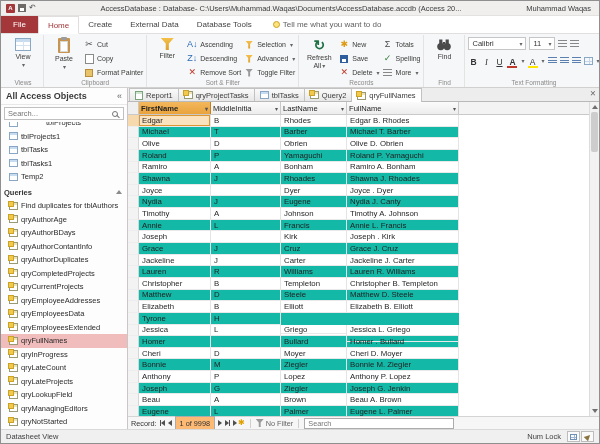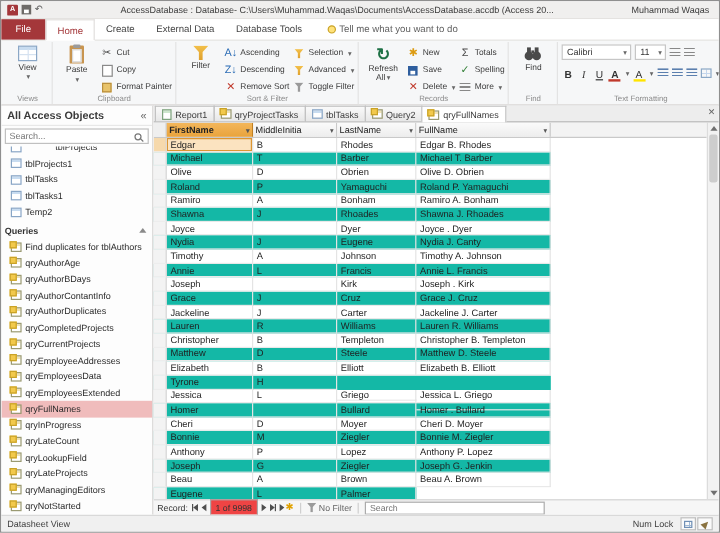--- a/index.html
+++ b/index.html
@@ -128,21 +128,21 @@
   .tri-dn{width:0;height:0;border-left:3px solid transparent;border-right:3px solid transparent;border-top:4px solid #6f6f6f;}
   .vs-track{flex:1;position:relative;}
   .vs-thumb{position:absolute;top:0;left:1px;right:1px;height:40px;background:#cdcdcd;border-radius:2px;}
 
   
   .recnav{height:13px;flex:none;background:#f6f6f6;border-top:1px solid #d4d4d4;display:flex;align-items:center;font-size:7.3px;color:#333;gap:3px;padding-left:3px;white-space:nowrap;}
   .rn-btn{display:flex;align-items:center;}
   .tri-l{width:0;height:0;border-right:4px solid #4f4f4f;border-top:3px solid transparent;border-bottom:3px solid transparent;}
   .tri-r{width:0;height:0;border-left:4px solid #4f4f4f;border-top:3px solid transparent;border-bottom:3px solid transparent;}
   .vbar{width:1px;height:6px;background:#4f4f4f;}
-  .rn-pos{background:#ef4444;border:1px solid #ababab;padding:0 4px;height:14px;display:flex;align-items:center;}
+  .rn-pos{background:#fdba74;border:1px solid #ababab;padding:0 4px;height:14px;display:flex;align-items:center;}
   .rn-sep{width:1px;height:9px;background:#cfcfcf;margin:0 2px;}
   .rn-nofilter{display:flex;align-items:center;gap:2px;color:#666;}
   .rn-search{width:150px;height:11px;border:1px solid #ababab;background:#fff;display:flex;align-items:center;padding:0 3px;}
   .rn-search input{border:0;outline:0;width:100%;font-size:7.3px;color:#666;background:transparent;}
   .star{color:#e0a100;font-size:8px;line-height:1;margin-left:1px;}
 
   
   .statusbar{height:14px;flex:none;background:#f0f0f0;border-top:1px solid #d9d9d9;display:flex;align-items:center;font-size:7.5px;color:#3f3f3f;padding:0 5px;gap:6px;}
   .sb-left{flex:1;}
   .sb-vbtns{display:flex;gap:1px;}
@@ -456,25 +456,25 @@
           <div class="np-item">
             <span class="q-ic"></span>
             <span class="np-label">qryInProgress</span>
           </div>
           <div class="np-item">
             <span class="q-ic"></span>
             <span class="np-label">qryLateCount</span>
           </div>
           <div class="np-item">
             <span class="q-ic"></span>
+            <span class="np-label">qryLateProjects</span>
+          </div>
+          <div class="np-item">
+            <span class="q-ic"></span>
             <span class="np-label">qryLookupField</span>
-          </div>
-          <div class="np-item">
-            <span class="q-ic"></span>
-            <span class="np-label">qryLateProjects</span>
           </div>
           <div class="np-item">
             <span class="q-ic"></span>
             <span class="np-label">qryManagingEditors</span>
           </div>
           <div class="np-item">
             <span class="q-ic"></span>
             <span class="np-label">qryNotStarted</span>
           </div>
         </div>
@@ -700,20 +700,21 @@
                 <div class="g-c" style="width: 72px;">Beau</div>
                 <div class="g-c" style="width: 70px;">A</div>
                 <div class="g-c" style="width: 66px;">Brown</div>
                 <div class="g-c" style="width: 112px;">Beau A. Brown</div>
               </div>
               <div class="g-row odd">
                 <div class="g-sel"></div>
                 <div class="g-c" style="width: 72px;">Eugene</div>
                 <div class="g-c" style="width: 70px;">L</div>
                 <div class="g-c" style="width: 66px;">Palmer</div>
+                <div class="g-c" style="width: 112px;">Eugene L. Palmer</div>
               </div>
             </div>
         </div>
         <div class="vscroll">
           <div class="vs-btn">
               <span class="tri-up"></span>
             </div>
           <div class="vs-track">
               <div class="vs-thumb"></div>
             </div>

